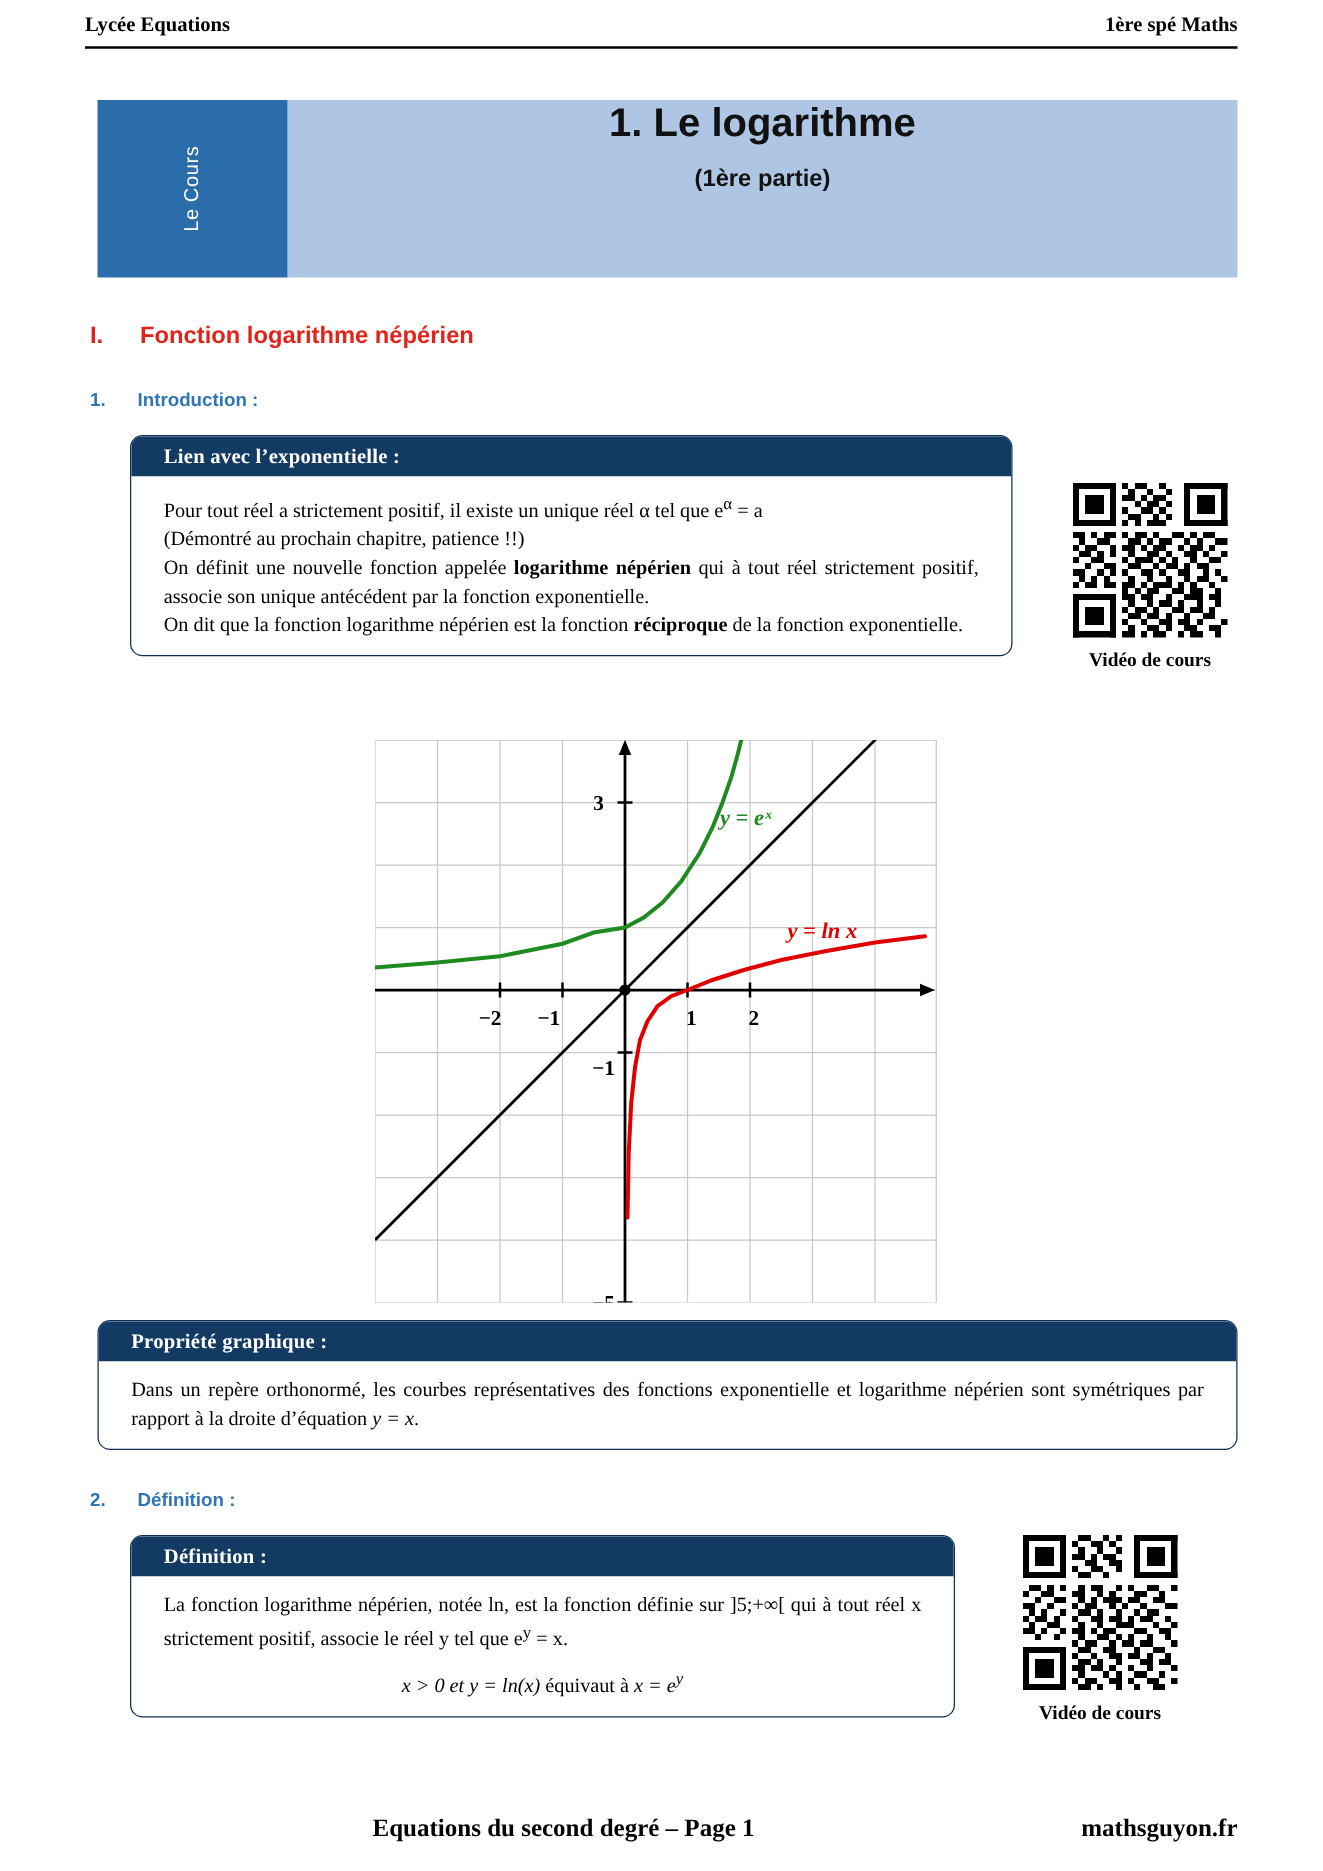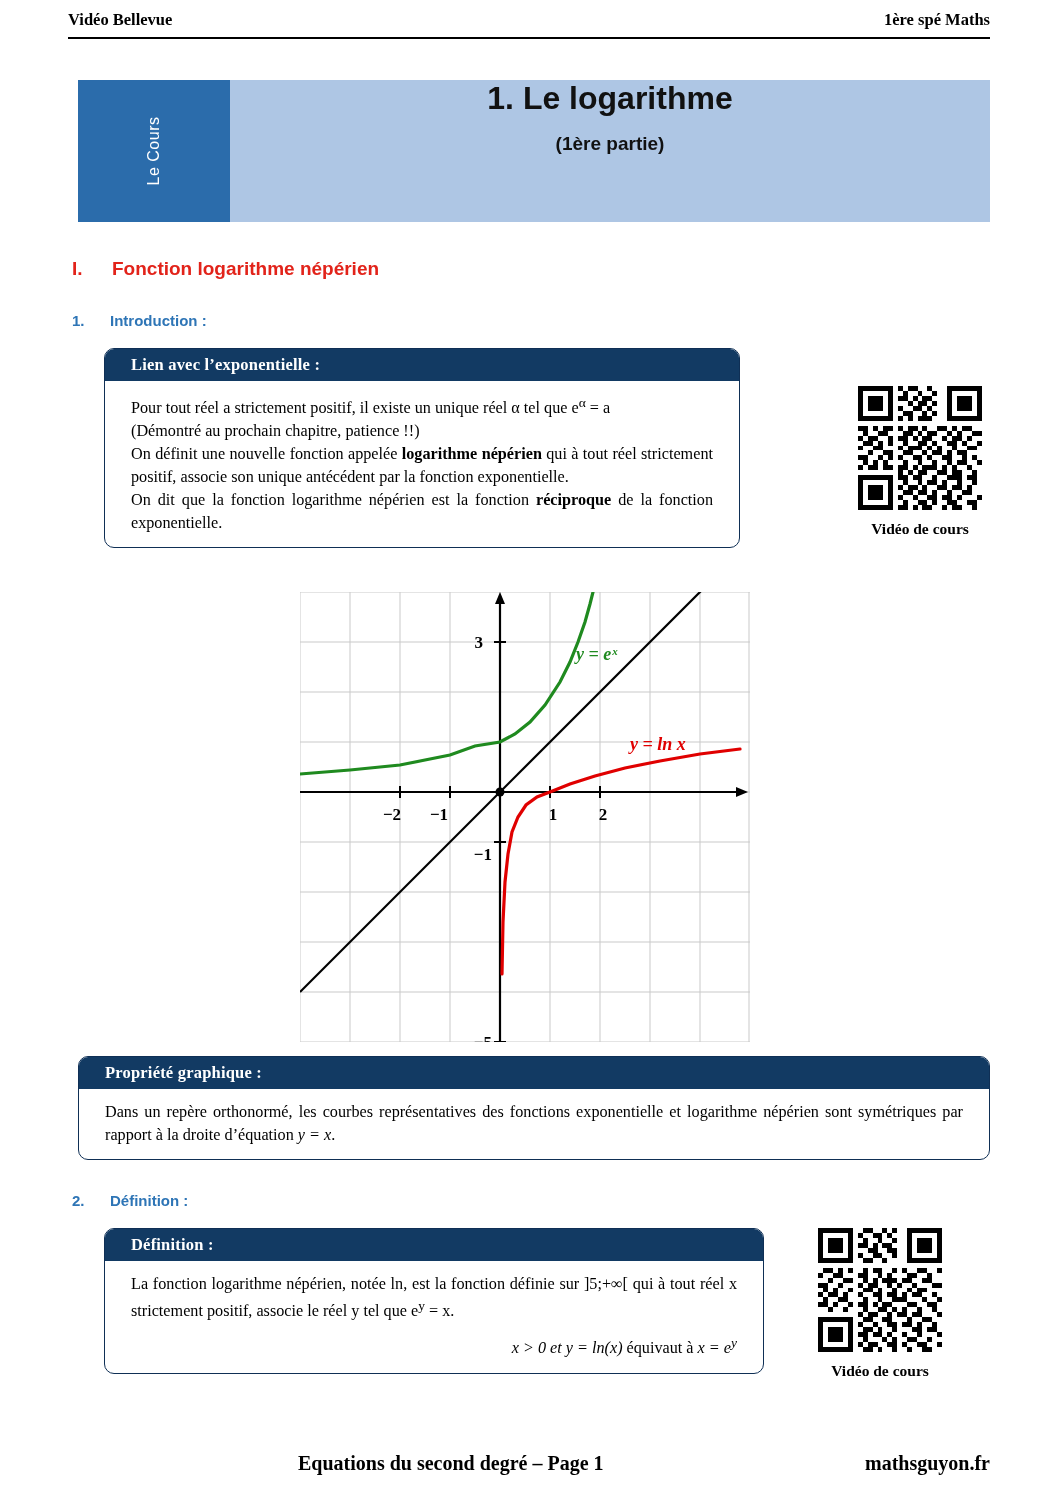--- a/index.html
+++ b/index.html
@@ -140,27 +140,27 @@
     font-weight: bold;
     padding: 6px 0 6px 26px;
     letter-spacing: 0.2px;
   }
   .box-body {
     padding: 12px 26px 12px 26px;
     font-size: 16.2px;
     line-height: 1.42;
     text-align: justify;
   }
-  .box-1 { top: 348px; left: 104px; width: 636px; }
+  .box-1 { top: 348px; left: 104px; width: 706px; }
   .box-2 { top: 1056px; left: 78px; width: 912px; }
   .box-3 { top: 1228px; left: 104px; width: 660px; }
 
   i.math { font-style: italic; }
   .bold { font-weight: bold; }
-  .centered { text-align: right; margin-top: 10px; }
+  .centered { text-align: center; margin-top: 10px; }
 
   
   .qr-block { position: absolute; text-align: center; }
   .qr-1 { top: 386px; left: 858px; }
   .qr-2 { top: 1228px; left: 818px; }
   .qr-caption {
     margin-top: 10px;
     font-size: 15.5px;
     font-weight: bold;
   }
@@ -191,21 +191,21 @@
     font-size: 20px;
   }
   .footer-center { margin-left: 230px; }
 </style>
 </head>
 <body>
 
 <div class="page">
 
   <div class="header">
-    <span>Vidéo Bellevue</span>
+    <span>Lycée Equations</span>
     <span>1ère spé Maths</span>
   </div>
   <div class="header-rule"></div>
 
   <div class="banner">
     <div class="banner-tab">
       <span class="banner-tab-label">Le Cours</span>
     </div>
     <div class="banner-main">
       <div class="banner-title">1. Le logarithme</div>

